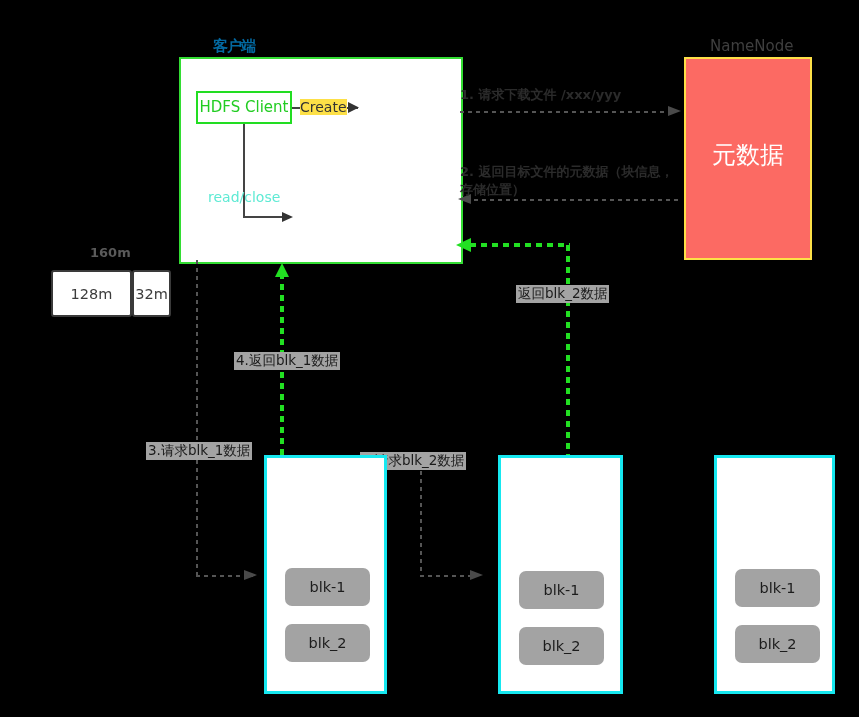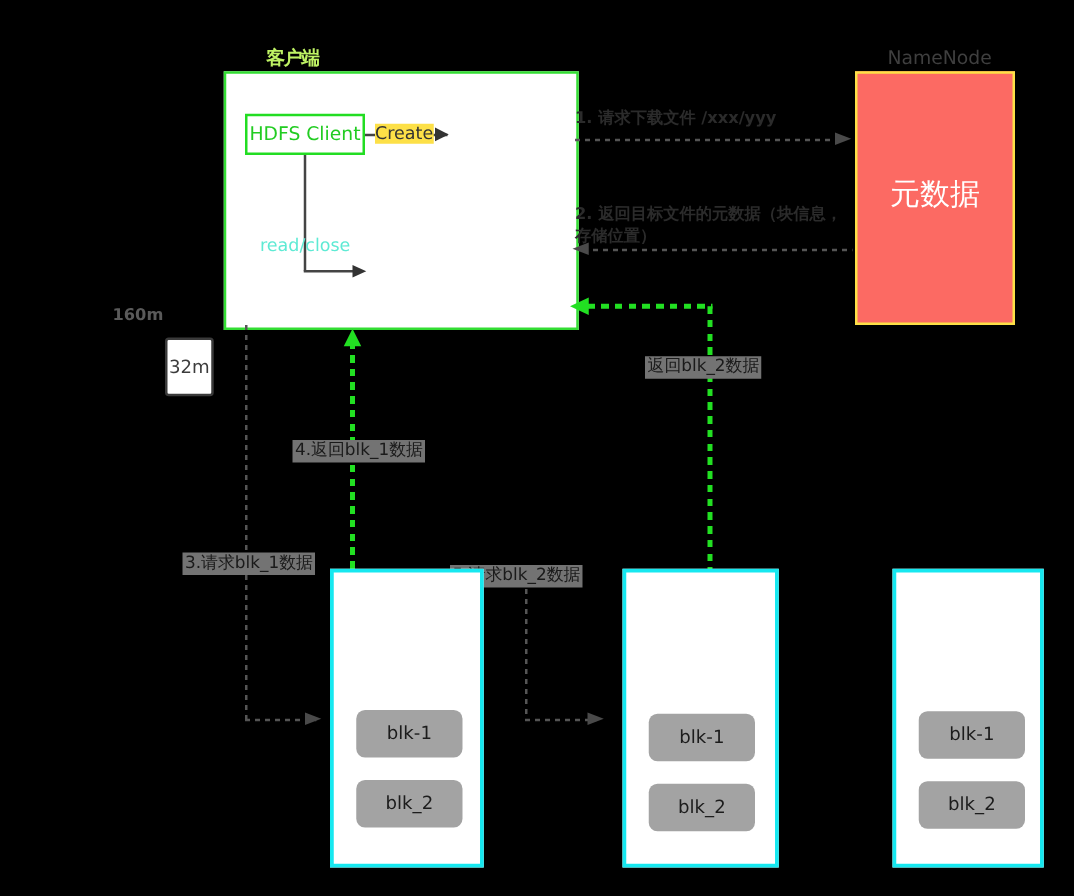--- a/index.html
+++ b/index.html
@@ -17,38 +17,38 @@
   }
   .abs { position: absolute; }
 
   
   .lbl {
     position: absolute;
     white-space: pre;
     line-height: 1.15;
   }
   .lbl-client-title {
-    color: #bef264;
+    color: #0369a1;
     font-size: 15px;
     font-weight: 700;
     letter-spacing: -1px;
   }
   .lbl-namenode-title {
     color: #3f3f3f;
     font-size: 15px;
     font-weight: 400;
   }
   .lbl-gray-step {
     color: #2b2b2b;
     font-size: 13px;
     font-weight: 700;
   }
   .lbl-white-bg {
     color: #1a1a1a;
-    background: #737373;
+    background: #a3a3a3;
     font-size: 13.5px;
     padding: 1px 2px;
   }
   .lbl-160m {
     color: #5a5a5a;
     font-size: 13px;
     font-weight: 700;
   }
   .lbl-readclose {
     color: #5eead4;
@@ -176,20 +176,23 @@
   </svg>
   <div class="lbl lbl-gray-step" style="left:460px; top:88px;">1. 请求下载文件 /xxx/yyy</div>
 
   <div class="dot-gray" style="left:466px; top:199px; width:216px; height:2px;"></div>
   <svg class="arrow" style="left:458px; top:193px;" width="16" height="14">
     <polygon points="13,1 0,6 13,11" fill="#4a4a4a"></polygon>
   </svg>
   <div class="lbl lbl-gray-step" style="left:460px; top:163px; width:215px; white-space:normal; line-height:1.35;">2. 返回目标文件的元数据（块信息，存储位置）</div>
 
   <div class="lbl lbl-160m" style="left:90px; top:246px;">160m</div>
+  <div class="abs size-box" style="left:51px; top:270px; width:81px; height:47px;">
+    <span>128m</span>
+  </div>
   <div class="abs size-box" style="left:132px; top:270px; width:39px; height:47px;">
     <span>32m</span>
   </div>
 
   <div class="dot-gray-v" style="left:196px; top:260px; width:2px; height:316px;"></div>
   <div class="dot-gray" style="left:196px; top:575px; width:57px; height:2px;"></div>
   <svg class="arrow" style="left:244px; top:569px;" width="16" height="14">
     <polygon points="0,1 13,6 0,11" fill="#4a4a4a"></polygon>
   </svg>
   <div class="lbl lbl-white-bg" style="left:146px; top:442px;">3.请求blk_1数据</div>

